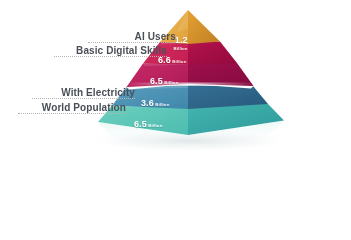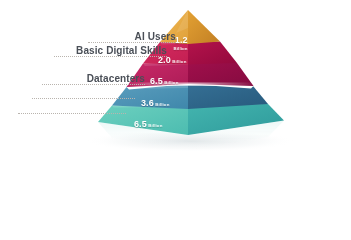--- a/index.html
+++ b/index.html
@@ -197,21 +197,21 @@
       <polygon points="188,135 284,120.5 268,137 188,150" fill="url(#reflect)"></polygon>
     </g>
   </svg>
 
   
   <div class="value-label value-stacked" style="left:173px; top:29px;text-align:right;">
     <span class="value-num">1.2</span><span class="value-unit">Billion</span>
   </div>
 
   <div class="value-label" style="left:158px; top:49px;">
-    <span class="value-num">2.0</span><span class="value-unit">Billion</span>
+    <span class="value-num">6.6</span><span class="value-unit">Billion</span>
   </div>
 
   <div class="value-label" style="left:150px; top:70px;">
     <span class="value-num">6.5</span><span class="value-unit">Billion</span>
   </div>
 
   <div class="value-label" style="left:141px; top:92px;">
     <span class="value-num">3.6</span><span class="value-unit">Billion</span>
   </div>
 
@@ -226,28 +226,26 @@
       <span class="label-text">AI Users</span>
       <span class="leader" style="width:88px;"></span>
     </div>
 
     <div class="label-row" style="left:54px; top:44px; width:113px;">
       <span class="label-text">Basic Digital Skills</span>
       <span class="leader" style="width:113px;"></span>
     </div>
 
 
-    <div class="label-row" style="left:42px; top:72px; width:103px;">
-      <span class="label-text">Datacenters</span>
+
+    <div class="label-row" style="left:32px; top:86px; width:103px;">
+      <span class="label-text">With Electricity</span>
       <span class="leader" style="width:103px;"></span>
     </div>
 
-    <div class="label-row" style="left:32px; top:86px; width:103px;">
-      <span class="leader" style="width:103px;"></span>
-    </div>
-
     <div class="label-row" style="left:18px; top:101px; width:108px;">
+      <span class="label-text">World Population</span>
       <span class="leader" style="width:108px;"></span>
     </div>
 
   </div>
 
 </div>
 
 </body></html>

